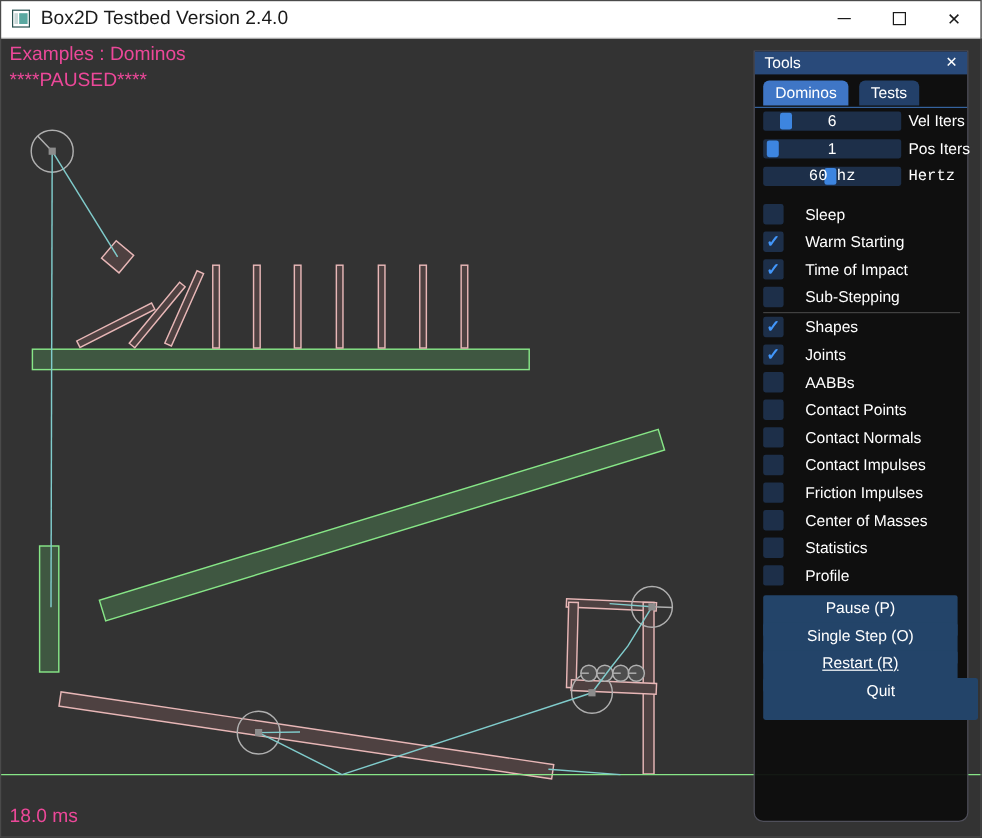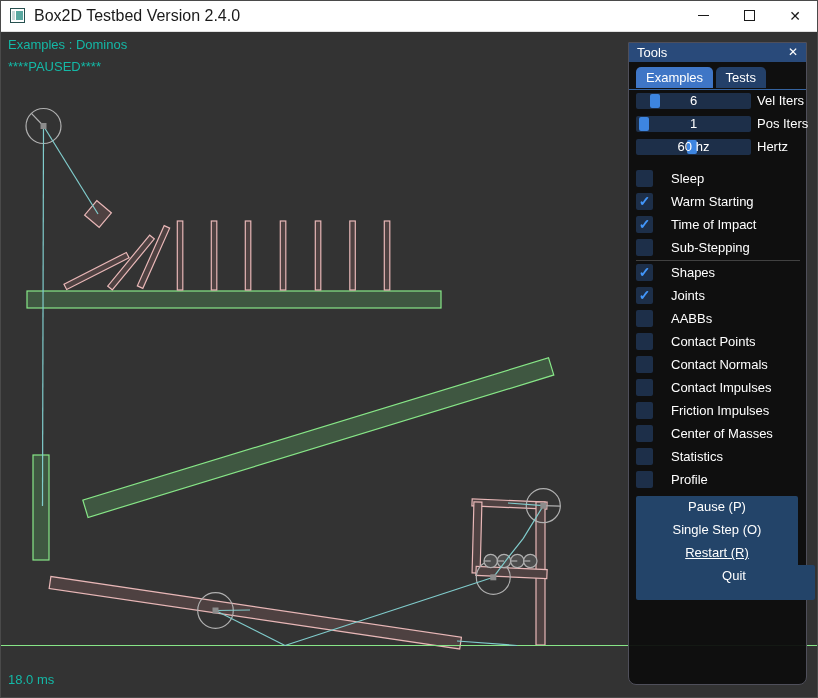--- a/index.html
+++ b/index.html
@@ -20,21 +20,21 @@
   .app-icon .pane2{position:absolute;left:1px;top:2px;width:3px;height:9px;background:#c8d8d8;}
   .titlebar .title{margin-left:9px;font-size:16px;color:#1a1a1a;}
   .win-controls{position:absolute;right:0;top:0;height:31px;display:flex;}
   .win-btn{width:46px;height:31px;display:flex;align-items:center;justify-content:center;color:#1a1a1a;}
   .glyph-min{width:11px;height:1px;background:#1a1a1a;}
   .glyph-max{width:9px;height:9px;border:1px solid #1a1a1a;}
   .glyph-close{font-size:14px;line-height:14px;color:#1a1a1a;}
   
   .canvas{position:absolute;left:0;top:31px;width:818px;height:667px;background:#333333;}
   .scene-svg{position:absolute;left:0;top:0;}
-  .overlay-text{position:absolute;font-size:13px;color:#14b8a6;z-index:5;white-space:pre;}
+  .overlay-text{position:absolute;font-size:16px;color:#ec4899;z-index:5;white-space:pre;}
   .txt-example{left:8px;top:6px;}
   .txt-paused{left:8px;top:28px;}
   .txt-ms{left:8px;top:641px;}
   
   .panel{
     position:absolute;left:628px;top:42px;width:179px;height:643px;
     background:#0e0e0ef2;border:1px solid #4f4f5a;border-radius:0 0 8px 8px;
     box-sizing:border-box;color:#ffffff;font-size:13px;z-index:60;
   }
   .panel-title{position:absolute;left:0;top:0;right:0;height:19px;background:#294a7a;
@@ -134,39 +134,39 @@
   <div class="overlay-text txt-paused">****PAUSED****</div>
   <div class="overlay-text txt-ms">18.0 ms</div>
 </div>
 
 <div class="panel">
   <div class="panel-title">
     <span>Tools</span>
     <span class="panel-close">✕</span>
   </div>
   <div class="tabbar">
-      <div class="tab active" style="left: 7px;">Examples</div>
+      <div class="tab active" style="left: 7px;">Dominos</div>
       <div class="tab" style="left: 86.6px;">Tests</div>
     </div>
   <div>
       <div class="slider-row" style="top: 50px;">
         <div class="slider-track">
           <div class="slider-grab" style="left: 14px;"></div>
           <div class="slider-value">6</div>
         </div>
         <div class="row-label">Vel Iters</div>
       </div>
       <div class="slider-row" style="top: 73px;">
         <div class="slider-track">
           <div class="slider-grab" style="left: 3px;"></div>
           <div class="slider-value">1</div>
         </div>
         <div class="row-label">Pos Iters</div>
       </div>
-      <div class="slider-row" style="top: 96px;">
+      <div class="slider-row" style="top: 96px; font-family: Liberation Mono, monospace;">
         <div class="slider-track">
           <div class="slider-grab" style="left: 51px;"></div>
           <div class="slider-value">60 hz</div>
         </div>
         <div class="row-label">Hertz</div>
       </div>
     </div>
   <div>
       <div class="check-row" style="top: 127px;">
         <div class="check-box"></div>

